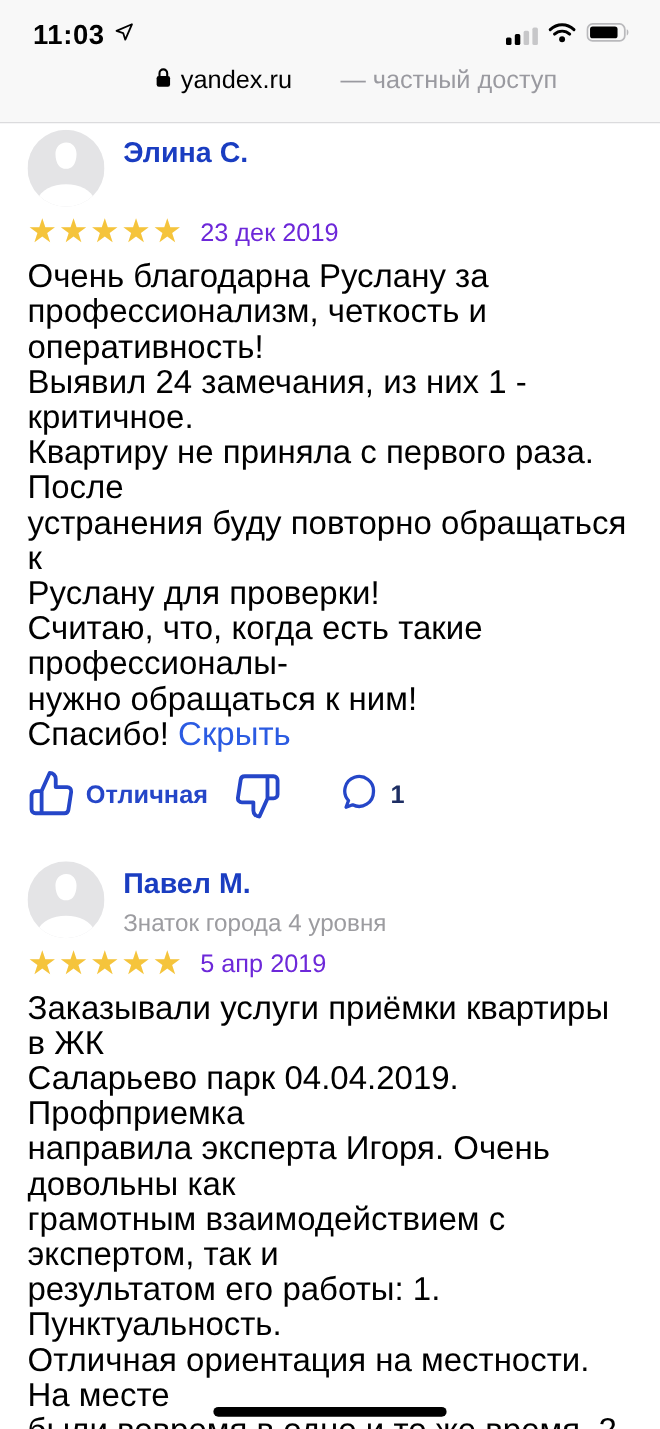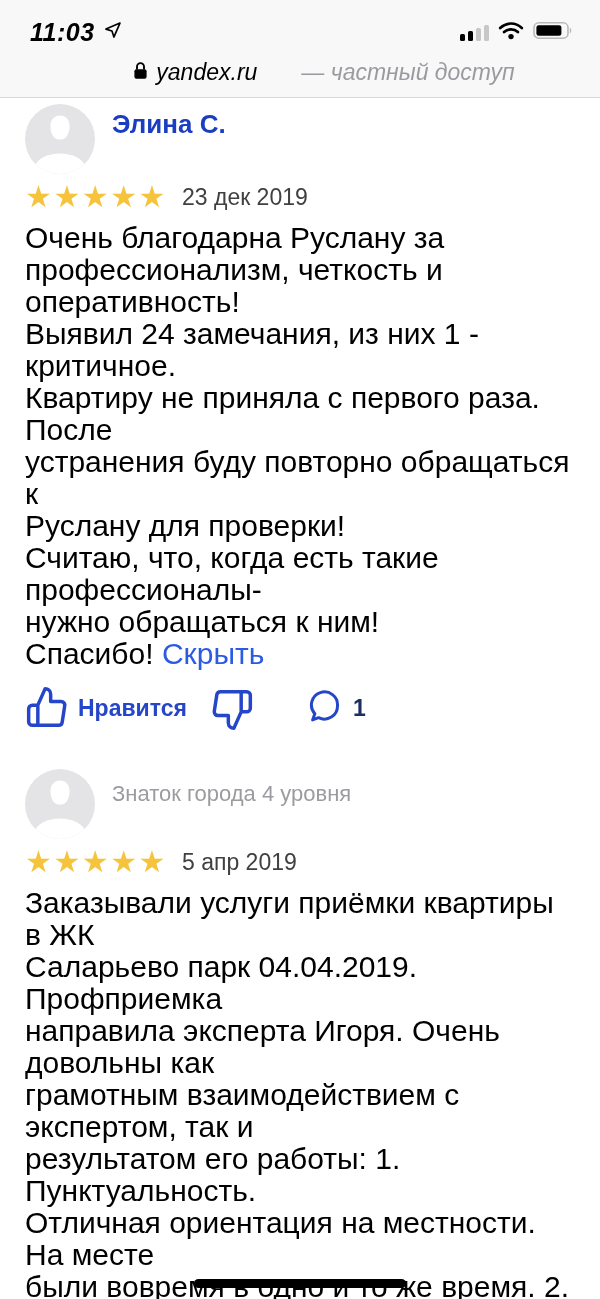--- a/index.html
+++ b/index.html
@@ -2,21 +2,21 @@
 <html><head>
 <meta charset="utf-8">
 <style>
   * { margin:0; padding:0; box-sizing:border-box; }
   html,body { background:#fff; }
   .screen {
     position:relative; width:600px; height:1299px; overflow:hidden;
     background:#fff; font-family:"Liberation Sans", sans-serif; color:#000;
   }
   
-  .top-bar { background:#f8f8f8; border-bottom:1px solid #d8d8da; height:98px; padding-top:15px;font-style:italic; }
+  .top-bar { background:#f8f8f8; border-bottom:1px solid #d8d8da; height:112px; padding-top:15px; }
   .status-row { display:flex; justify-content:space-between; align-items:center; padding:0 26px 0 30px; height:34px; }
   .time-wrap { display:flex; align-items:center; gap:7px; }
   .time { font-size:25px; font-weight:700; letter-spacing:.5px; }
   .status-icons { display:flex; align-items:center; gap:9px; }
   .signal { display:flex; align-items:flex-end; gap:3px; height:17px; }
   .signal span { width:5px; border-radius:1.5px; background:#c7c7c9; display:block; }
   .signal span:nth-child(1){ height:7px;  background:#000; }
   .signal span:nth-child(2){ height:10px; background:#000; }
   .signal span:nth-child(3){ height:13px; }
   .signal span:nth-child(4){ height:16px; }
@@ -27,21 +27,21 @@
   .content { padding:6px 25px 0 25px; }
   .review { margin-top:0; }
   .review + .review { margin-top:37px; }
   .review-header { display:flex; gap:17px; }
   .avatar { width:70px; height:70px; flex:0 0 auto; cursor:pointer; }
   .author-info { padding-top:5px; }
   .author-name { color:#1a3dc1; font-size:26px; font-weight:700; cursor:pointer; }
   .author-badge { color:#9c9ca0; font-size:22px; margin-top:7px; }
   .rating-row { display:flex; align-items:center; gap:15px; margin-top:5px; height:36px; }
   .stars { font-family:"DejaVu Sans", sans-serif; color:#f5c43c; font-size:30px; letter-spacing:1.5px; line-height:1; }
-  .review-date { color:#404040; font-size:23px; }
+  .review-date { color:#6d28d9; font-size:23px; }
   .review-text { margin-top:7px; font-size:30px; line-height:32px; white-space:pre-line; color:#000; }
   .hide-link { color:#2b5be2; cursor:pointer; text-decoration:none; }
   
   .actions { display:flex; align-items:center; margin-top:14px; height:48px; }
   .act-btn { display:flex; align-items:center; gap:9px; cursor:pointer; background:none; border:none; font-family:inherit; padding:0; }
   .like-label { color:#2546c8; font-size:23px; font-weight:700; }
   .dislike { margin-left:23px; padding-top:6px; }
   .comments { margin-left:52px; }
   .comment-count { color:#1d2e63; font-size:23px; font-weight:700; margin-left:2px; }
   
@@ -135,21 +135,21 @@
 Считаю, что, когда есть такие профессионалы-
 нужно обращаться к ним!
 Спасибо!</span> <a class="hide-link">Скрыть</a></div>
       <div class="actions">
         <button class="act-btn">
           <span>
             <svg width="44" height="44" viewBox="0 0 24 24" fill="none" stroke="#2546c8" stroke-width="1.9" stroke-linecap="round" stroke-linejoin="round">
                 <path d="M14 9V5a3 3 0 0 0-3-3l-4 9v11h11.28a2 2 0 0 0 2-1.7l1.38-9a2 2 0 0 0-2-2.3zM7 22H4a2 2 0 0 1-2-2v-7a2 2 0 0 1 2-2h3"></path>
               </svg>
           </span>
-          <span class="like-label">Нравится</span>
+          <span class="like-label">Отличная</span>
         </button>
         <button class="act-btn dislike">
           <span>
             <svg width="44" height="44" viewBox="0 0 24 24" fill="none" stroke="#2546c8" stroke-width="1.9" stroke-linecap="round" stroke-linejoin="round">
                 <path d="M10 15v4a3 3 0 0 0 3 3l4-9V2H5.72a2 2 0 0 0-2 1.7l-1.38 9a2 2 0 0 0 2 2.3zM17 2h3a2 2 0 0 1 2 2v7a2 2 0 0 1-2 2h-3"></path>
               </svg>
           </span>
         </button>
         <button class="act-btn comments">
           <span>
@@ -172,20 +172,21 @@
                 </clipPath>
               </defs>
             <circle cx="35" cy="35" r="35" fill="#e4e4e6"></circle>
             <g clip-path="url(#avclip2)">
               <path fill="#fff" d="M35 11.5c-5.6.2-9.6 4.3-9.6 10.6 0 4.4 1.2 8.6 3.3 10.8 1.6 1.6 3.4 2.6 6.3 2.6 2.9 0 4.7-1 6.3-2.6 2.1-2.2 3.3-6.4 3.3-10.8 0-6.3-4-10.8-9.6-10.6z"></path>
               <path fill="#fff" d="M8.5 64c3.8-10 14.5-14.6 26.5-14.6S57.7 54 61.5 64c1 2.7-1 8-26.5 8S7.5 66.7 8.5 64z"></path>
             </g>
           </svg>
         </span>
         <div class="author-info">
+          <div class="author-name">Павел М.</div>
           <div class="author-badge">Знаток города 4 уровня</div>
         </div>
       </div>
       <div class="rating-row">
         <span class="stars">★★★★★</span>
         <span class="review-date">5 апр 2019</span>
       </div>
       <div class="review-text">Заказывали услуги приёмки квартиры в ЖК
 Саларьево парк 04.04.2019. Профприемка
 направила эксперта Игоря. Очень довольны как

